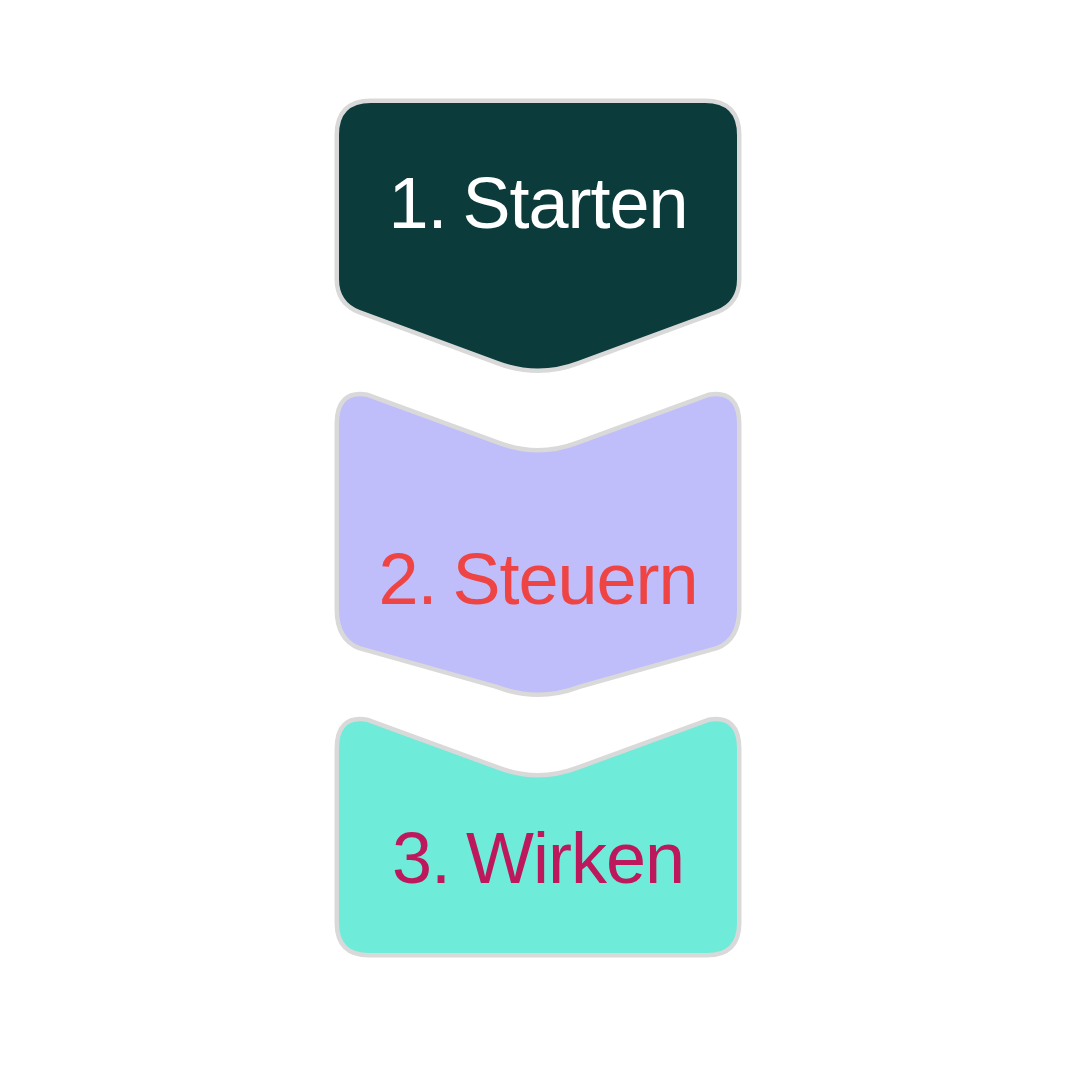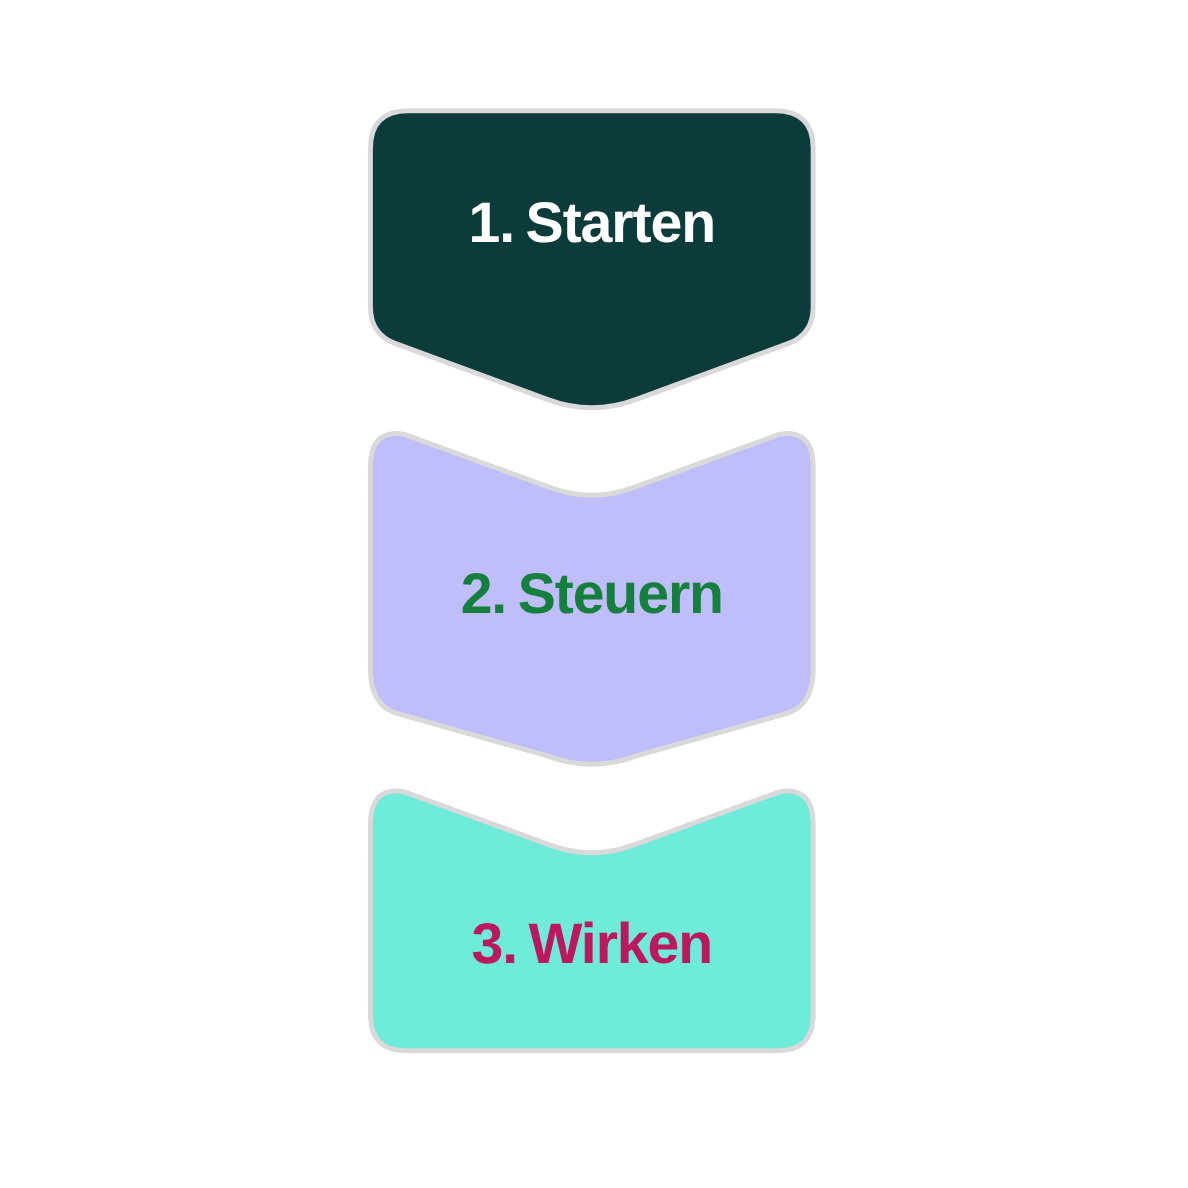--- a/index.html
+++ b/index.html
@@ -29,22 +29,22 @@
   .step-1 { top: 103px; height: 265px; }
   .step-2 { top: 390px; height: 303px; }
   .step-3 { top: 715px; height: 238px; }
 
   .step-label {
     position: absolute;
     left: 0;
     width: 100%;
     text-align: center;
     transform: translateY(-50%);
-    font-size: 52px;
-    font-weight: 700;
+    font-size: 72px;
+    font-weight: 400;
     letter-spacing: -1px;
     word-spacing: -3px;
     line-height: 1;
     white-space: nowrap;
     user-select: none;
   }
   .step-1 .step-label { top: 100px; }
   .step-2 .step-label { top: 150px; }
   .step-3 .step-label { top: 143px; }
 </style>
@@ -57,21 +57,21 @@
     <svg viewBox="0 0 400 265" preserveAspectRatio="none" aria-hidden="true">
       <path paint-order="stroke" stroke-width="9" stroke-linejoin="round" d="M 0 32 Q 0 0 32 0 L 368 0 Q 400 0 400 32 L 400 176 Q 400 199 379 207 L 240 258 Q 200 273 160 258 L 21 207 Q 0 199 0 176 Z" fill="#0b3b3b" stroke="#d9d9d9"></path>
     </svg>
     <div class="step-label" style="color: rgb(255, 255, 255);">1. Starten</div>
   </div>
 
   <div class="step step-2">
     <svg viewBox="0 0 400 303" preserveAspectRatio="none" aria-hidden="true">
       <path paint-order="stroke" stroke-width="9" stroke-linejoin="round" d="M 0 34 Q 0 2 28 7 L 160 55 Q 200 70 240 55 L 372 7 Q 400 2 400 34 L 400 219 Q 400 248 379 256 L 240 295 Q 200 310 160 295 L 21 256 Q 0 248 0 219 Z" fill="#bfbdfa" stroke="#d9d9d9"></path>
     </svg>
-    <div class="step-label" style="color: #15803d;">2. Steuern</div>
+    <div class="step-label" style="color: #ef4444; margin-top: 39px;">2. Steuern</div>
   </div>
 
   <div class="step step-3">
     <svg viewBox="0 0 400 238" preserveAspectRatio="none" aria-hidden="true">
       <path paint-order="stroke" stroke-width="9" stroke-linejoin="round" d="M 0 34 Q 0 2 28 7 L 160 55 Q 200 70 240 55 L 372 7 Q 400 2 400 34 L 400 208 Q 400 238 370 238 L 30 238 Q 0 238 0 208 Z" fill="#6febd9" stroke="#d9d9d9"></path>
     </svg>
     <div class="step-label" style="color: #be185d;">3. Wirken</div>
   </div>
 
 </div>

